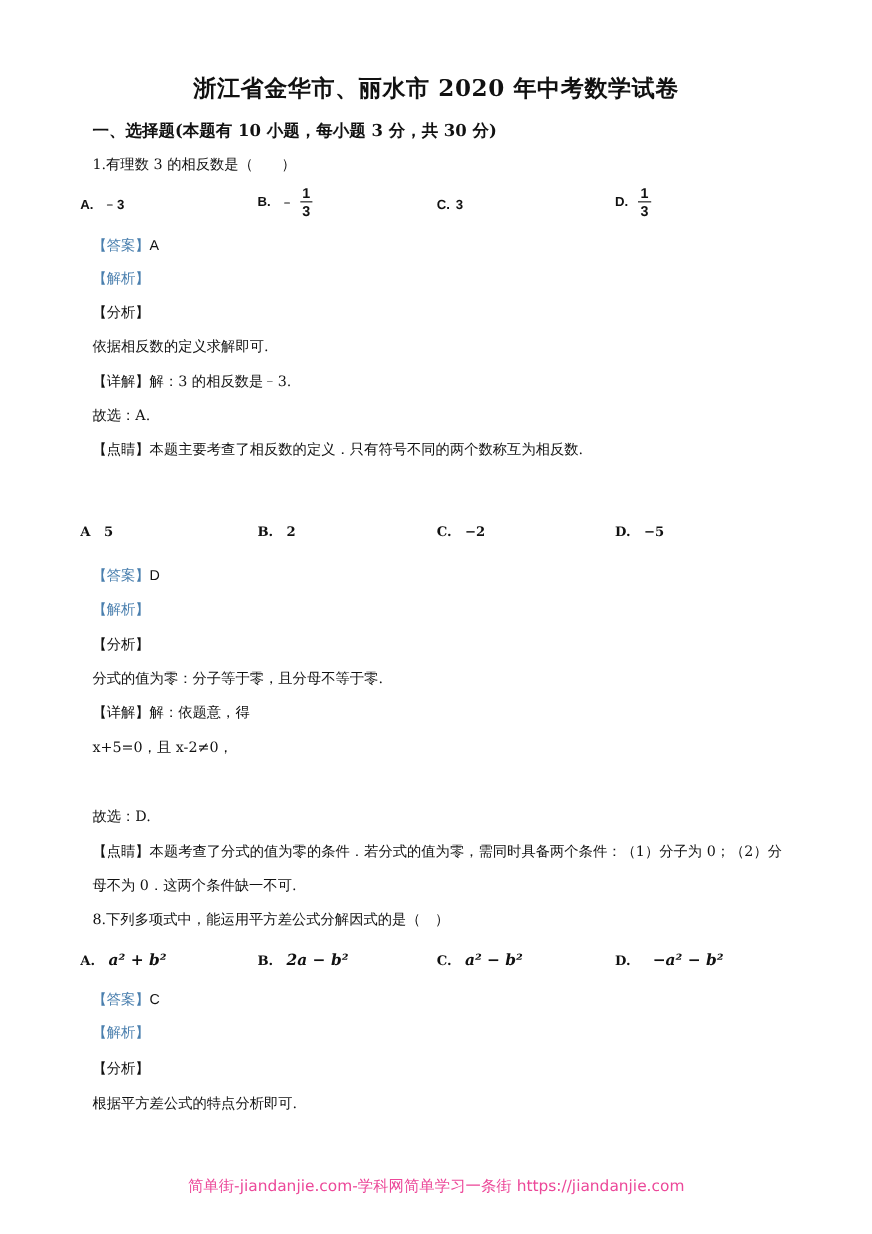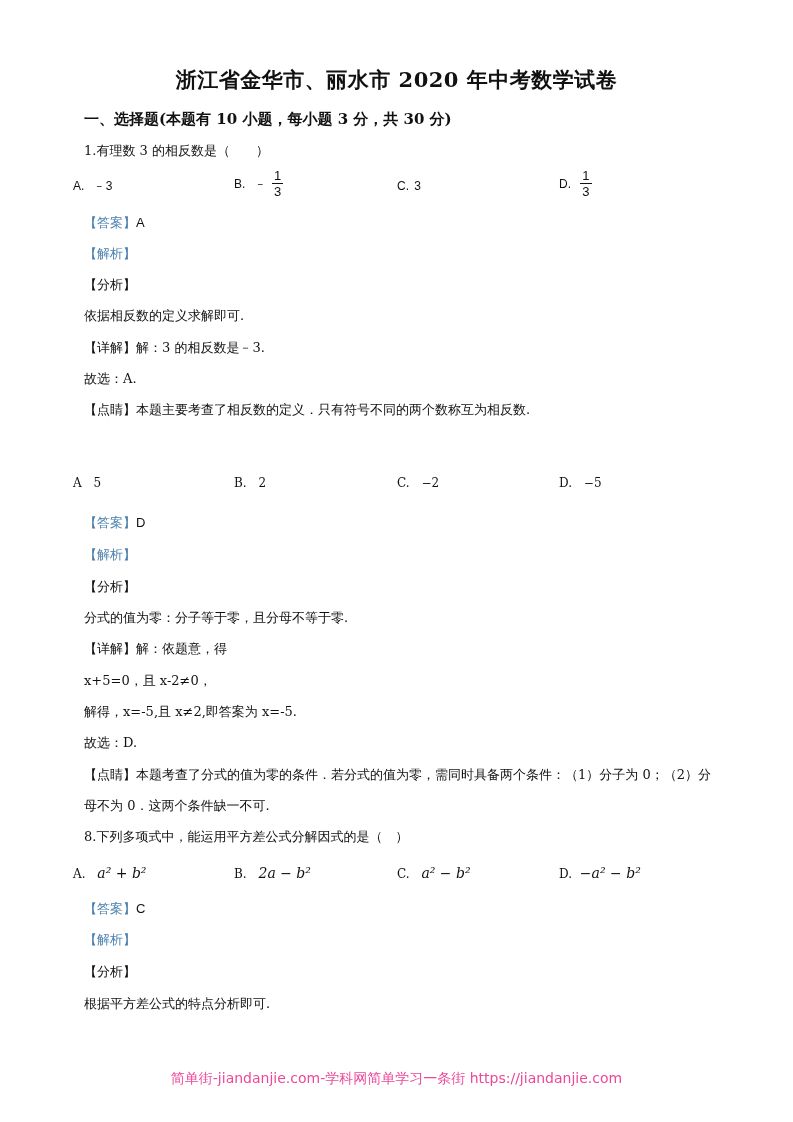--- a/index.html
+++ b/index.html
@@ -5,21 +5,21 @@
     html, body { margin: 0; padding: 0; background: #ffffff; }
     body { width: 793px; height: 1122px; position: relative; overflow: hidden;
            font-family: "DejaVu Serif", "Liberation Serif", serif; color: #111; }
     .page { position: absolute; left: 0; top: 0; width: 790px; height: 1122px; }
     .title { position: absolute; top: 66px; left: 0; width: 793px; text-align: center;
              font-size: 21px; font-weight: bold; letter-spacing: 0.5px; }
     .line { position: absolute; left: 84px; font-size: 13px; white-space: nowrap; line-height: 18px; }
     .section { font-weight: bold; font-size: 15px; }
     .blue { color: #4a7fae; }
     .sans { font-family: "Liberation Sans", "DejaVu Sans", sans-serif; }
-    .opt { position: absolute; font-size: 12px; white-space: nowrap; line-height: 18px; }
+    .opt { position: absolute; font-size: 12px; white-space: nowrap; line-height: 18px; font-weight: bold; }
     .frac { display: inline-flex; flex-direction: column; align-items: center; vertical-align: middle;
             font-size: 13px; line-height: 15px; margin: 0 2px; }
     .frac .num { border-bottom: 1px solid #111; padding: 0 2px; }
     .frac .den { padding: 0 2px; }
     .it { font-style: italic; }
     .footer { position: absolute; top: 1070px; left: 0; width: 793px; text-align: center;
               font-family: "DejaVu Sans", sans-serif; font-size: 14px; color: #ec4899; }
   </style>
 </head>
 <body>
@@ -91,21 +91,20 @@
   <div class="line" style="top:514px;">
     <span class="blue">【答案】</span><span class="sans">D</span>
   </div>
   <div class="line blue" style="top:546px;">【解析】</div>
   <div class="line" style="top:578px;">【分析】</div>
   <div class="line" style="top:609px;">分式的值为零：分子等于零，且分母不等于零.</div>
   <div class="line" style="top:640px;">
     <span>【详解】</span><span>解：依题意，得</span>
   </div>
   <div class="line" style="top:672px;">x+5=0，且 x-2≠0，</div>
-  <div class="line" style="top:703px;">解得，x=-5,且 x≠2,即答案为 x=-5.</div>
   <div class="line" style="top:734px;">故选：D.</div>
   <div class="line" style="top:766px;">
     <span>【点睛】</span><span>本题考查了分式的值为零的条件．若分式的值为零，需同时具备两个条件：（1）分子为 0；（2）分</span>
   </div>
   <div class="line" style="top:797px;">母不为 0．这两个条件缺一不可.</div>
 
   <div class="line" style="top:828px;">8.下列多项式中，能运用平方差公式分解因式的是（　）</div>
 
   <div class="opt" style="left:73px; top:864px;">
     <span>A.</span>
@@ -114,21 +113,21 @@
   <div class="opt" style="left:234px; top:864px;">
     <span>B.</span>
     <span class="it" style="margin-left:8px;font-size:14px;">2a − b²</span>
   </div>
   <div class="opt" style="left:397px; top:864px;">
     <span>C.</span>
     <span class="it" style="margin-left:8px;font-size:14px;">a² − b²</span>
   </div>
   <div class="opt" style="left:559px; top:864px;">
     <span>D.</span>
-    <span class="it" style="margin-left:4px;font-size:14px;">−a² − b²</span>
+    <span class="it" style="margin-left:16px;font-size:14px;">−a² − b²</span>
   </div>
 
   <div class="line" style="top:900px;">
     <span class="blue">【答案】</span><span class="sans">C</span>
   </div>
   <div class="line blue" style="top:931px;">【解析】</div>
   <div class="line" style="top:963px;">【分析】</div>
   <div class="line" style="top:995px;">根据平方差公式的特点分析即可.</div>
 
   <div class="footer">简单街-jiandanjie.com-学科网简单学习一条街 https://jiandanjie.com</div>

